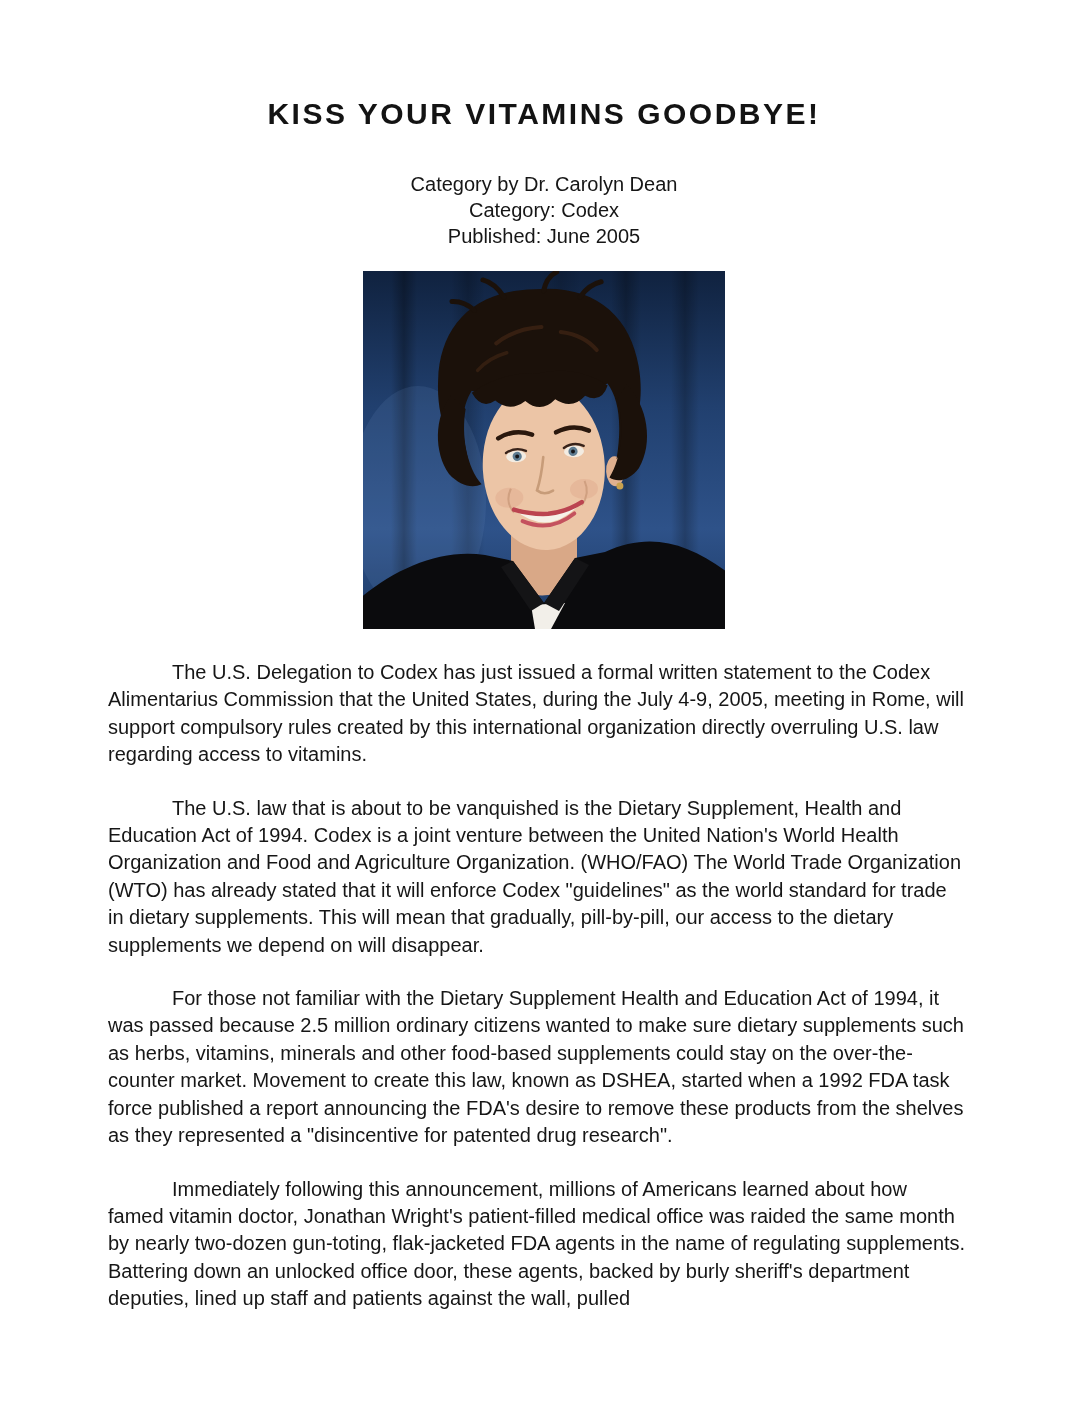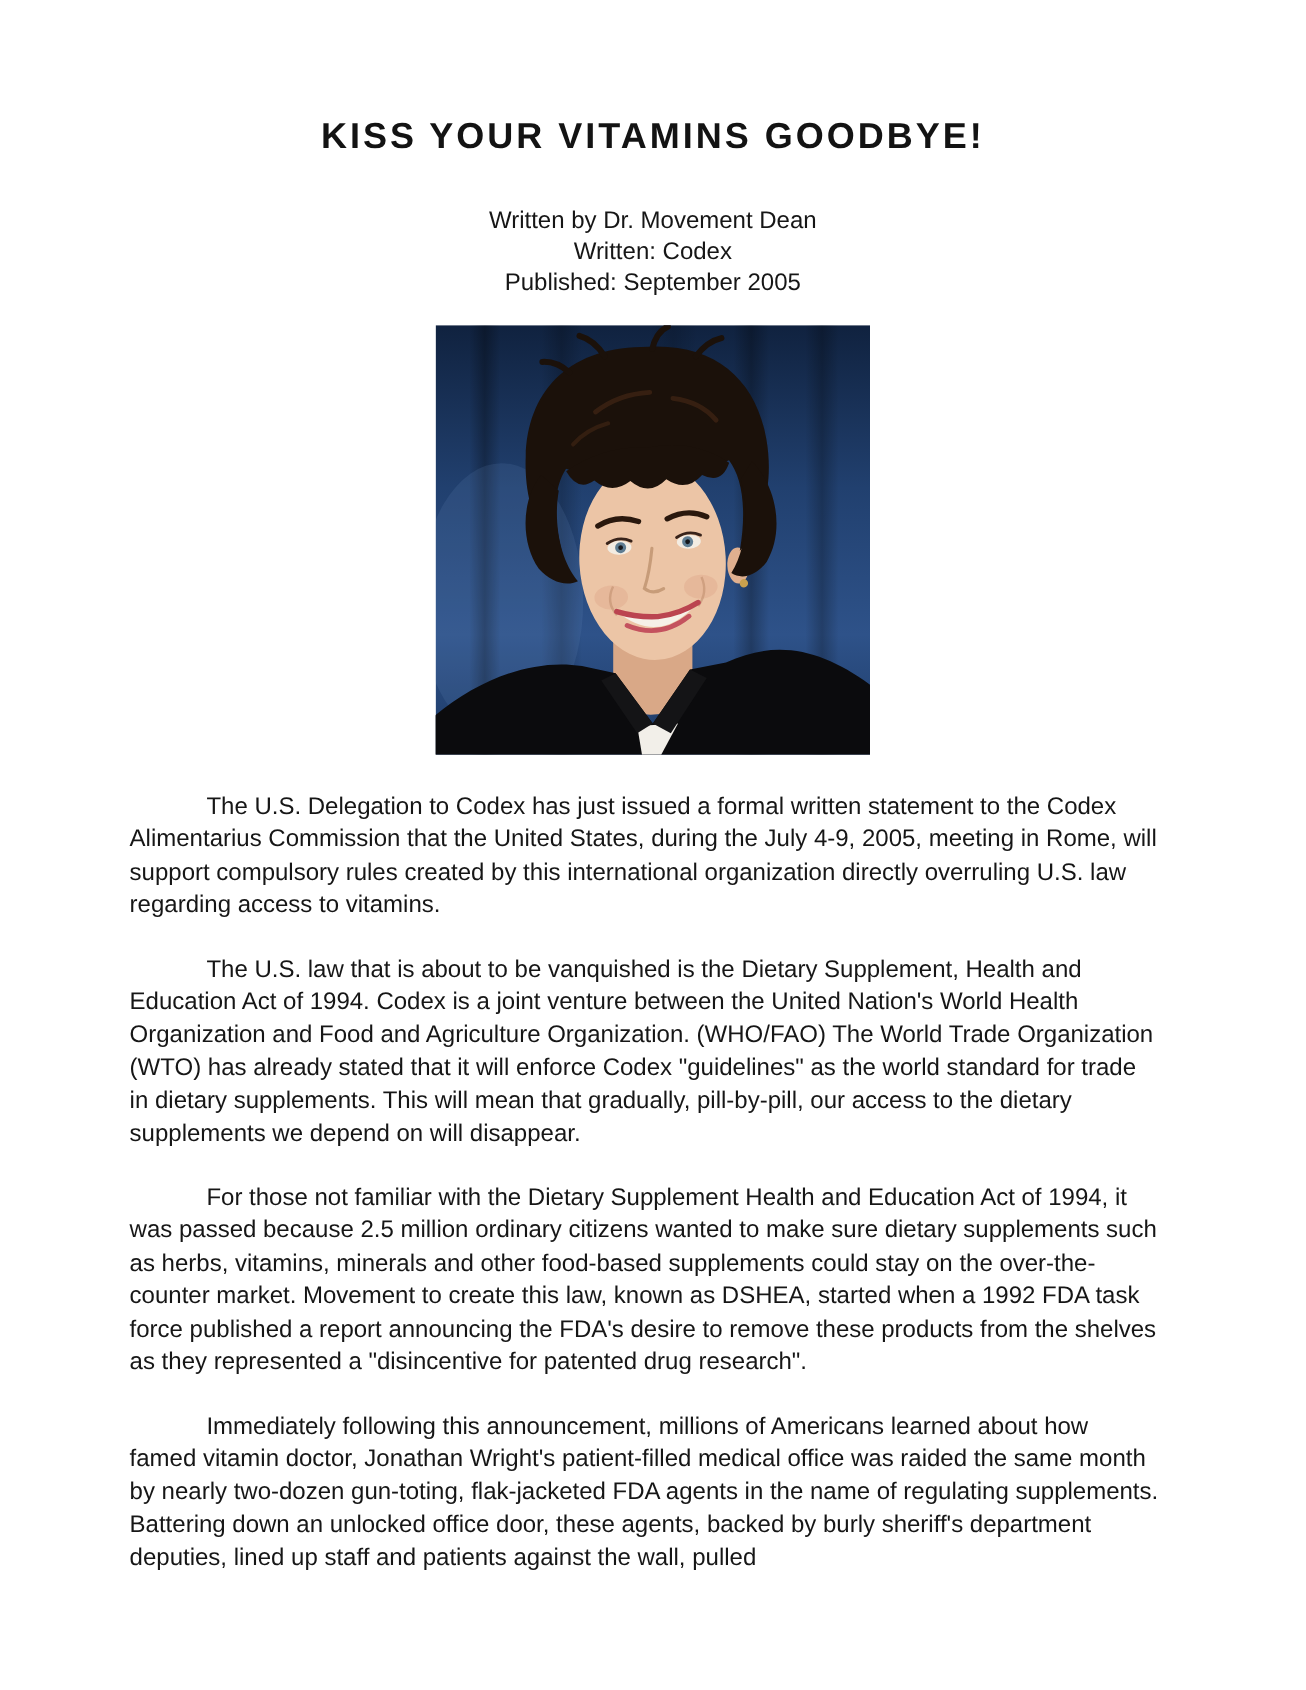--- a/index.html
+++ b/index.html
@@ -57,23 +57,23 @@
   }
 </style>
 </head>
 <body>
 
 <div class="page">
 
   <h1 class="doc-title">KISS YOUR VITAMINS GOODBYE!</h1>
 
   <div class="byline">
-    <div>Written by Dr. Movement Dean</div>
-    <div>Written: Codex</div>
-    <div>Published: September 2005</div>
+    <div>Category by Dr. Carolyn Dean</div>
+    <div>Category: Codex</div>
+    <div>Published: June 2005</div>
   </div>
 
   <div class="photo-wrap">
     
     <svg width="362" height="358" viewBox="0 0 362 358" role="img" aria-label="portrait">
       <defs>
         <linearGradient id="bgGrad" x1="0" y1="0" x2="0" y2="1">
           <stop offset="0" stop-color="#10223f"></stop>
           <stop offset="0.38" stop-color="#21406f"></stop>
           <stop offset="0.72" stop-color="#2e5289"></stop>

